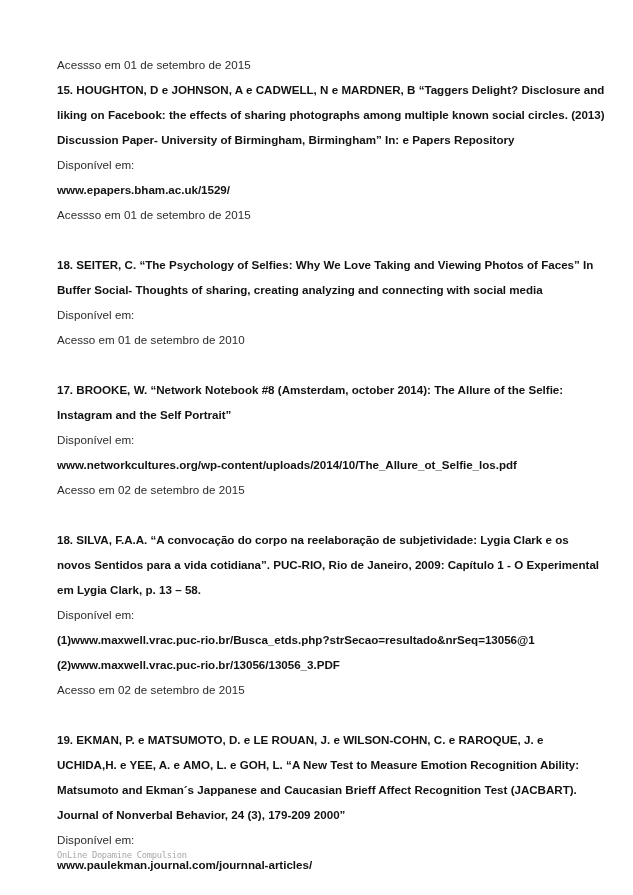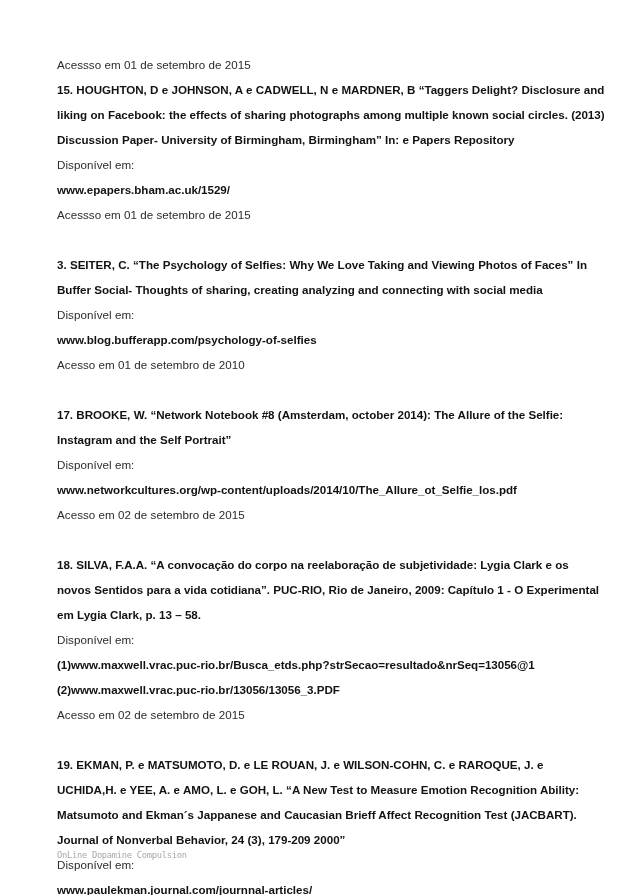--- a/index.html
+++ b/index.html
@@ -81,23 +81,22 @@
     <div style="height:0px"></div>
 
     <div class="ref-block" style="margin-top:0;">
       <div class="line bold citation">15. HOUGHTON, D e JOHNSON, A e CADWELL, N e MARDNER, B “Taggers Delight? Disclosure and liking on Facebook: the effects of sharing photographs among multiple known social circles. (2013) Discussion Paper- University of Birmingham, Birmingham” In: e Papers Repository</div>
       <div class="line plain">Disponível em:</div>
       <div class="line bold">www.epapers.bham.ac.uk/1529/</div>
       <div class="line plain">Acessso em 01 de setembro de 2015</div>
     </div>
 
     <div class="ref-block">
-      <div class="line bold citation">3. SEITER, C. “The Psychology of Selfies: Why We Love Taking and Viewing Photos of Faces” In Buffer Social- Thoughts of sharing, creating analyzing and connecting with social media</div>
+      <div class="line bold citation">18. SEITER, C. “The Psychology of Selfies: Why We Love Taking and Viewing Photos of Faces” In Buffer Social- Thoughts of sharing, creating analyzing and connecting with social media</div>
       <div class="line plain">Disponível em:</div>
-      <div class="line bold">www.blog.bufferapp.com/psychology-of-selfies</div>
       <div class="line plain">Acesso em 01 de setembro de 2010</div>
     </div>
 
     <div class="ref-block">
       <div class="line bold citation">17. BROOKE, W. “Network Notebook #8 (Amsterdam, october 2014): The Allure of the Selfie: Instagram and the Self Portrait”</div>
       <div class="line plain">Disponível em:</div>
       <div class="line bold">www.networkcultures.org/wp-content/uploads/2014/10/The_Allure_ot_Selfie_los.pdf</div>
       <div class="line plain">Acesso em 02 de setembro de 2015</div>
     </div>
 

